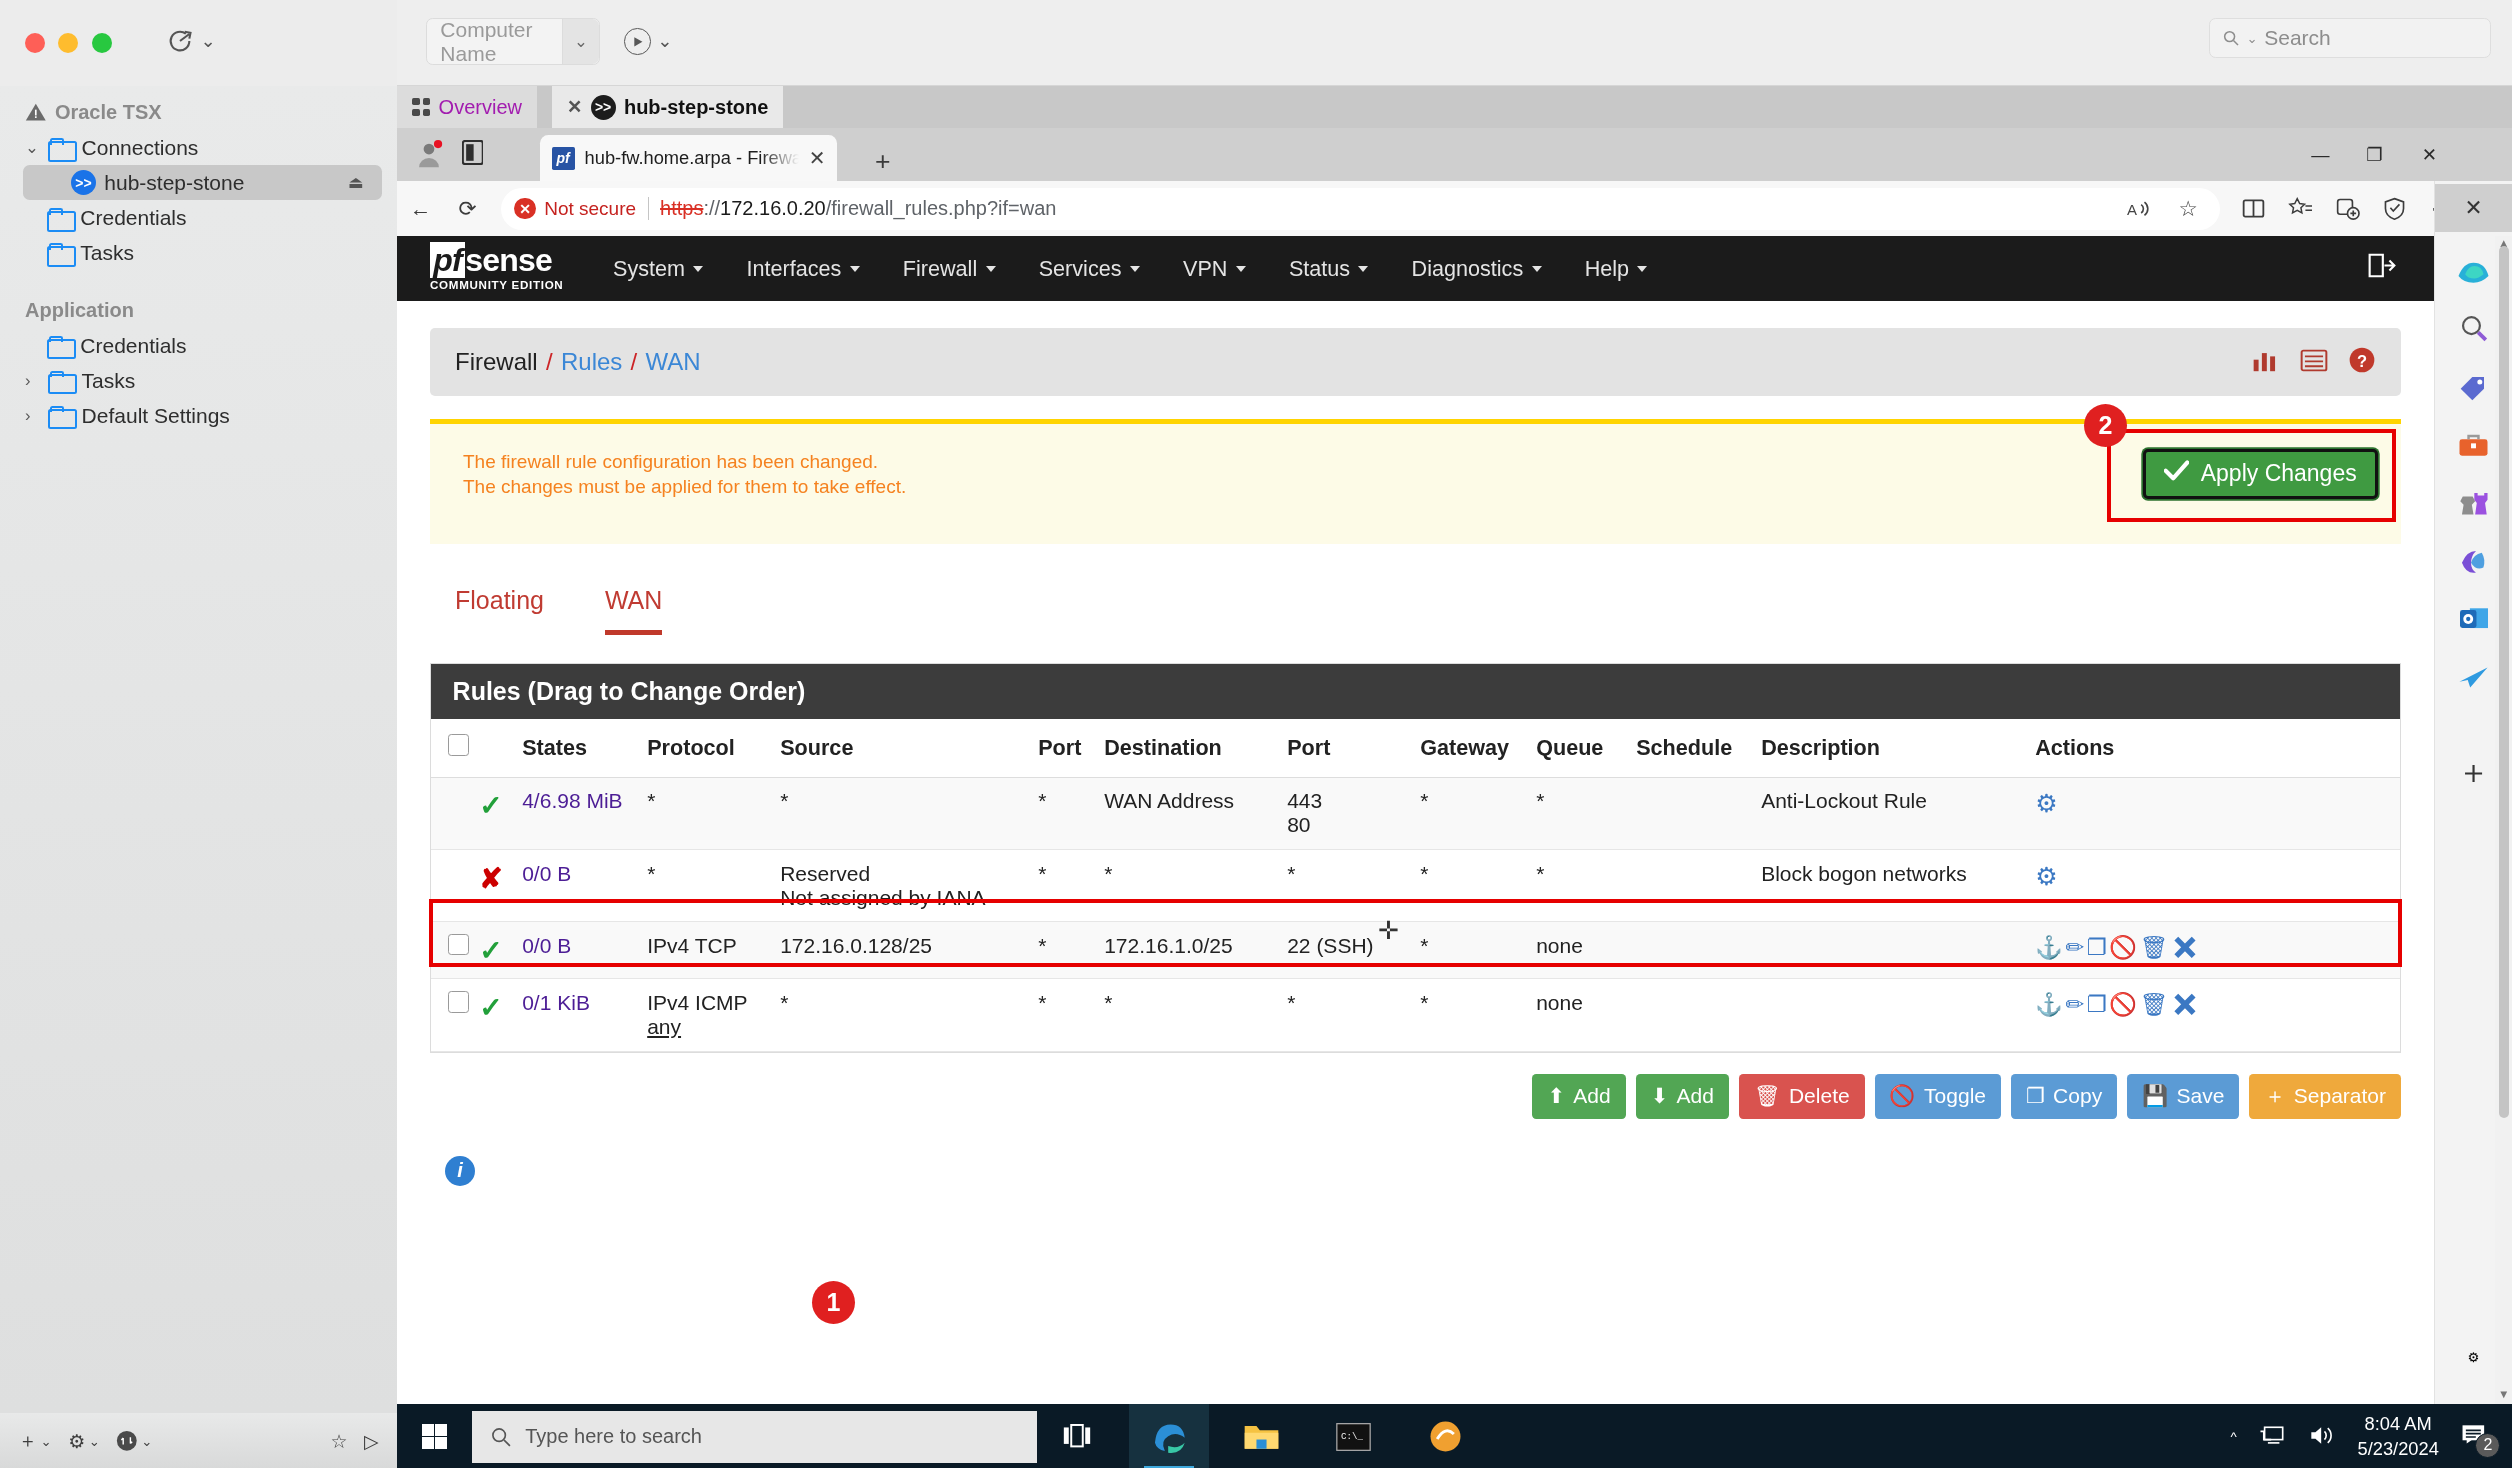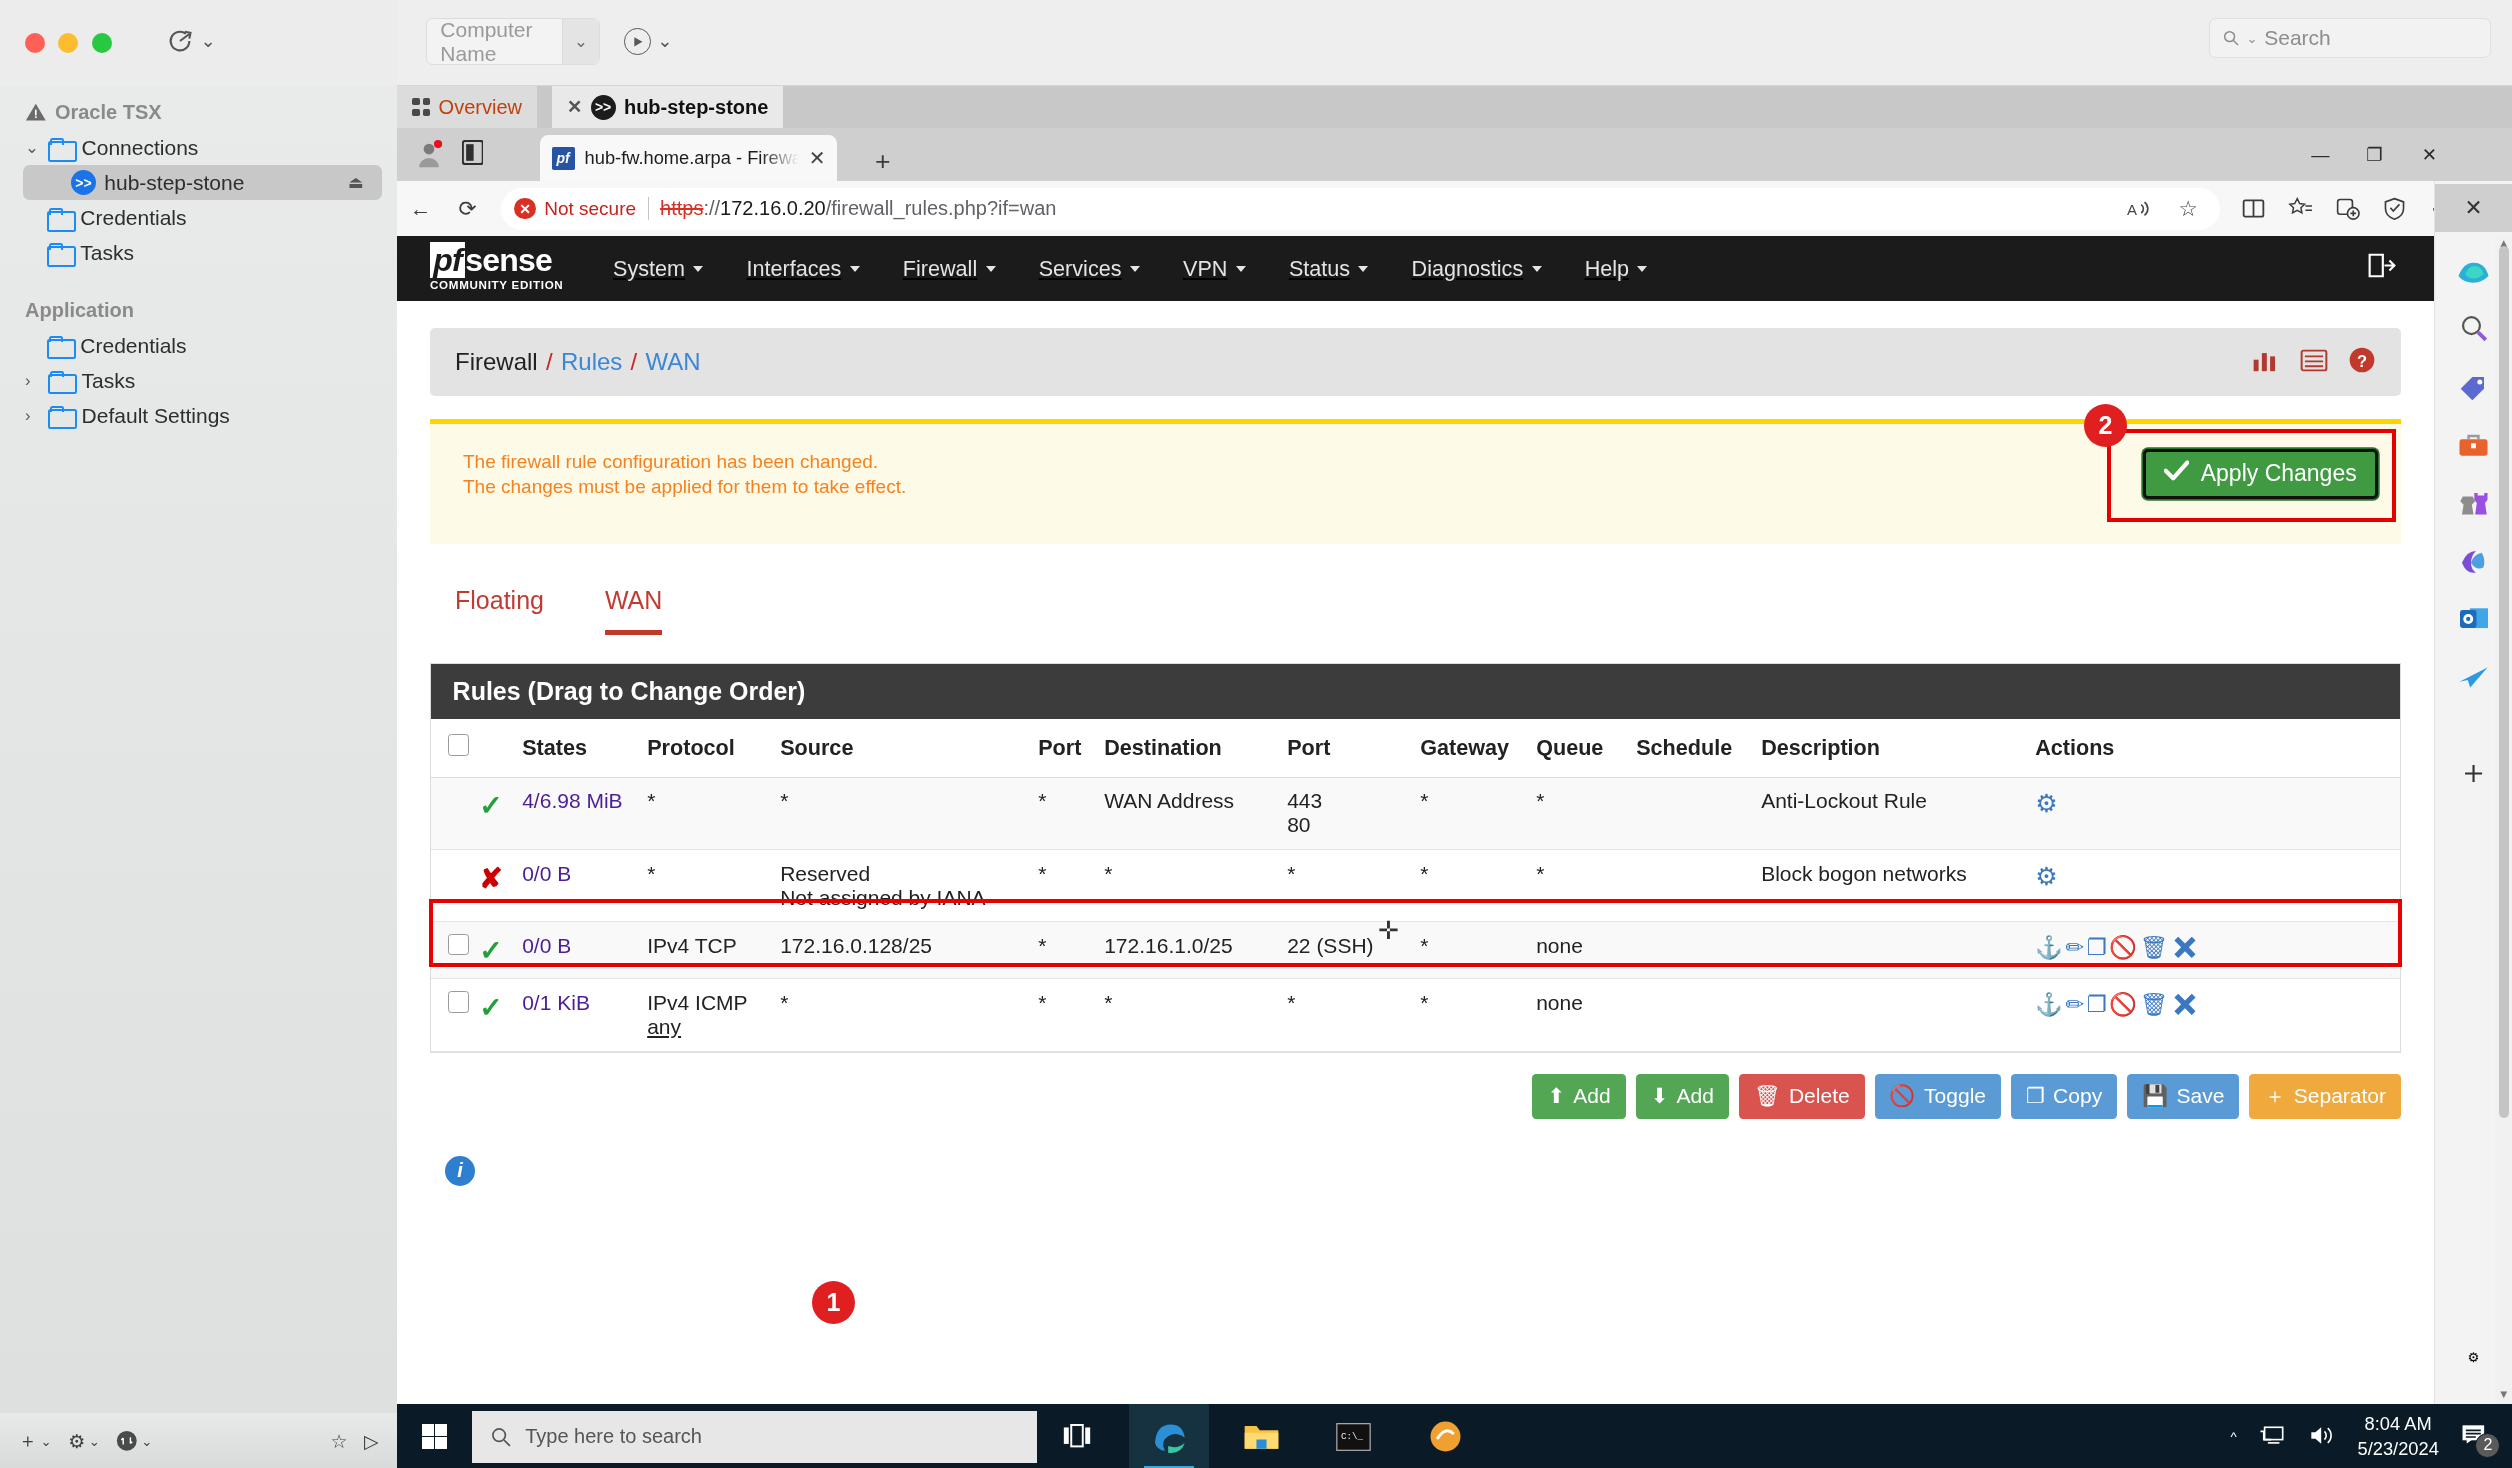--- a/index.html
+++ b/index.html
@@ -83,21 +83,21 @@
   .mbtn { display: flex; align-items: center; gap: 3.3px; }
   .spacer { flex: 1; }
 
   
   .tsx-tabbar {
     position: absolute; left: 397px; top: 86px; right: 0; height: 42px;
     background: #c8c8c8;
   }
   .tsx-tab {
     position: absolute; top: 0; height: 42px; display: flex; align-items: center; gap: 8.3px;
-    padding: 0 15px; font-size: 20px; color: #c2410c;
+    padding: 0 15px; font-size: 20px; color: #a21caf;
   }
   .tsx-tab.overview { left: 0; background: #dcdcdc; }
   .tsx-tab.active { left: 155px; background: #e9e9e9; color: #111; font-weight: bold; }
   .grid-ico { width: 18.3px; height: 18.3px; display:grid; grid-template-columns: 7.5px 7.5px; grid-template-rows:7.5px 7.5px; gap:3.3px; }
   .grid-ico i { background: #4a4a4a; border-radius: 1.7px; display:block; }
   .tsx-close { color: #555; font-size: 18.3px; }
   .ssh-black { width: 25px; height: 25px; border-radius: 50%; background: #1c1c1c; color: #fff;
       display: flex; align-items: center; justify-content: center; font-size: 14px; font-weight: bold; }
 
   
@@ -155,21 +155,21 @@
   
   .page {
     position: absolute; left: 0; top: 108px; right: 78px; bottom: 0;
     background: #ffffff; overflow: hidden;
   }
   .pf-nav { background: #1b1b1b; height: 65px; display: flex; align-items: center; padding: 0 0 0 33px; gap: 0; }
   .pf-logo { display:flex; flex-direction: column; margin-right: 28px; }
   .pf-logo .lg1 { color:#fff; font-size: 32px; font-weight: 900; letter-spacing: -0.8px; line-height: 28px; }
   .pf-logo .lg1 b { background:#fff; color:#1b1b1b; padding: 0 3.3px; font-style: italic; }
   .pf-logo .lg2 { color:#fff; font-size: 11.6px; font-weight: bold; letter-spacing: 0.7px; margin-top: 3.3px; }
-  .pf-menu { display:flex; align-items:center;text-decoration:underline; }
+  .pf-menu { display:flex; align-items:center; }
   .pf-menu > div { color: #e4e4e4; font-size: 21.6px; padding: 0 21.6px; display:flex; align-items:center; gap: 8.3px; }
   .caret { width:0;height:0;border-left:5.8px solid transparent;border-right:5.8px solid transparent;border-top:6.6px solid #e4e4e4; }
   .logout-ico { margin-left: auto; margin-right: 38px; color:#fff; font-size: 25px; }
 
   .crumbbar {
     margin: 26.6px 33px 0 33px; background: #e3e3e3; border-radius: 5px; height: 68px;
     display: flex; align-items: center; padding: 0 25px;
   }
   .crumb { font-size: 24px; }
   .crumb .b1 { color: #222; }

